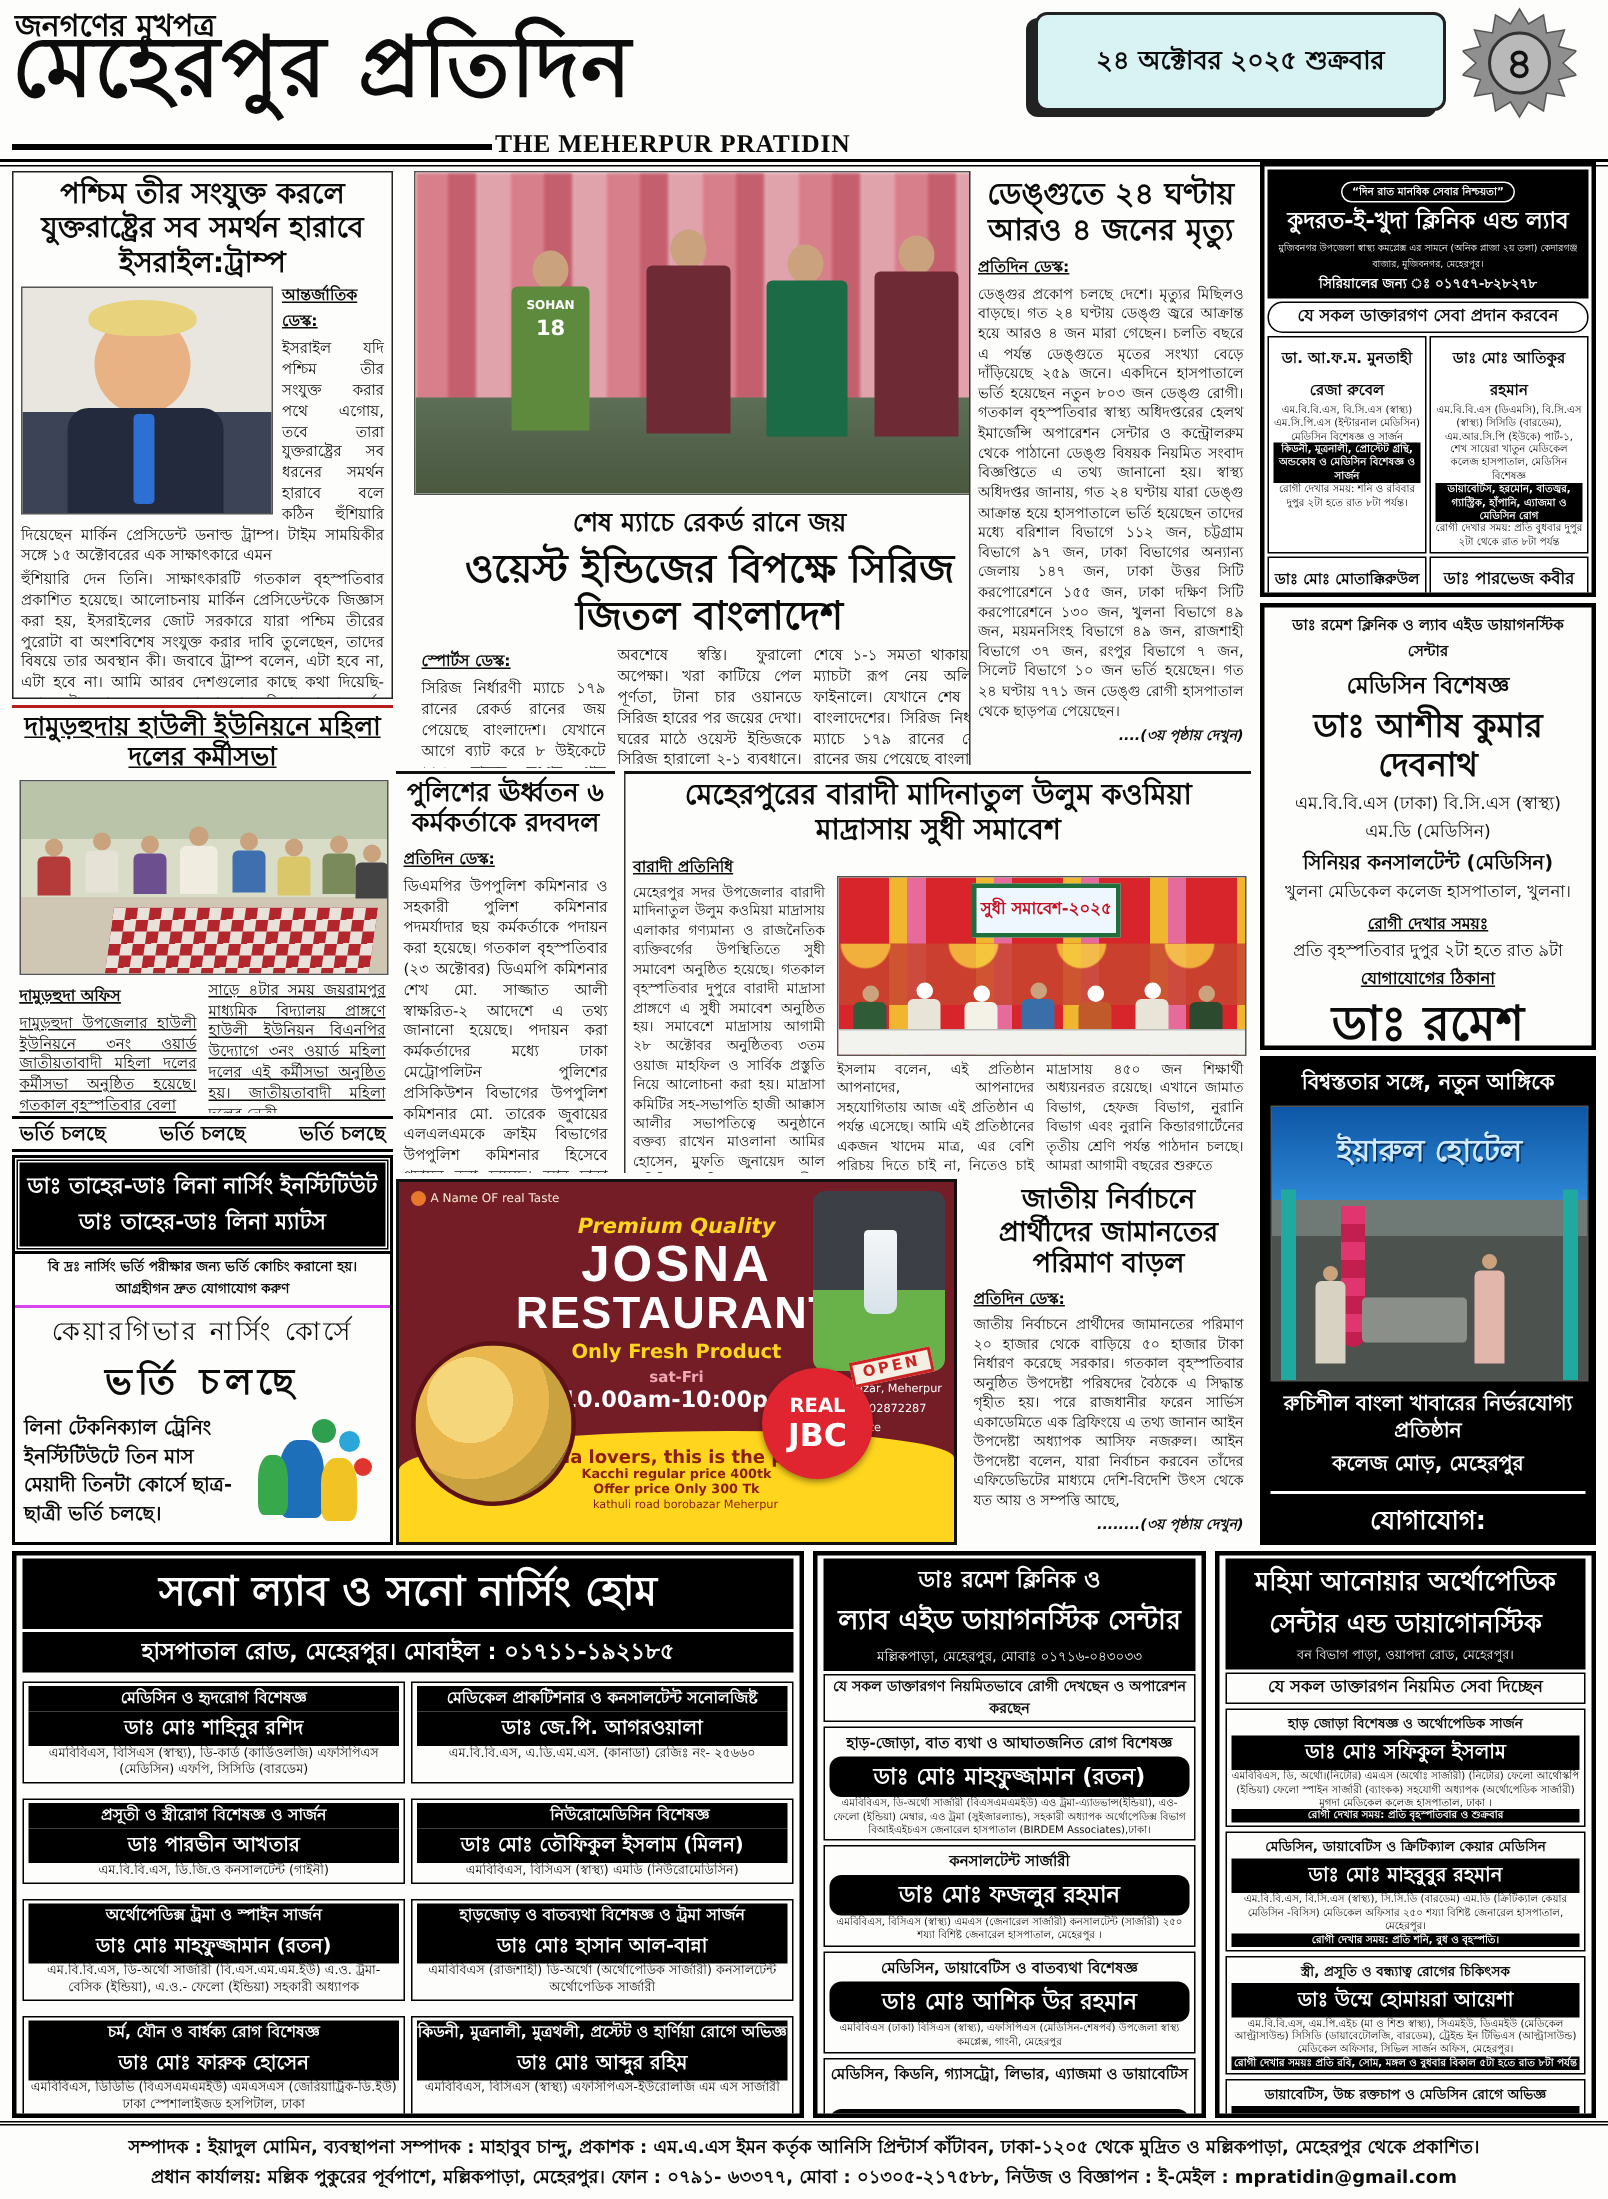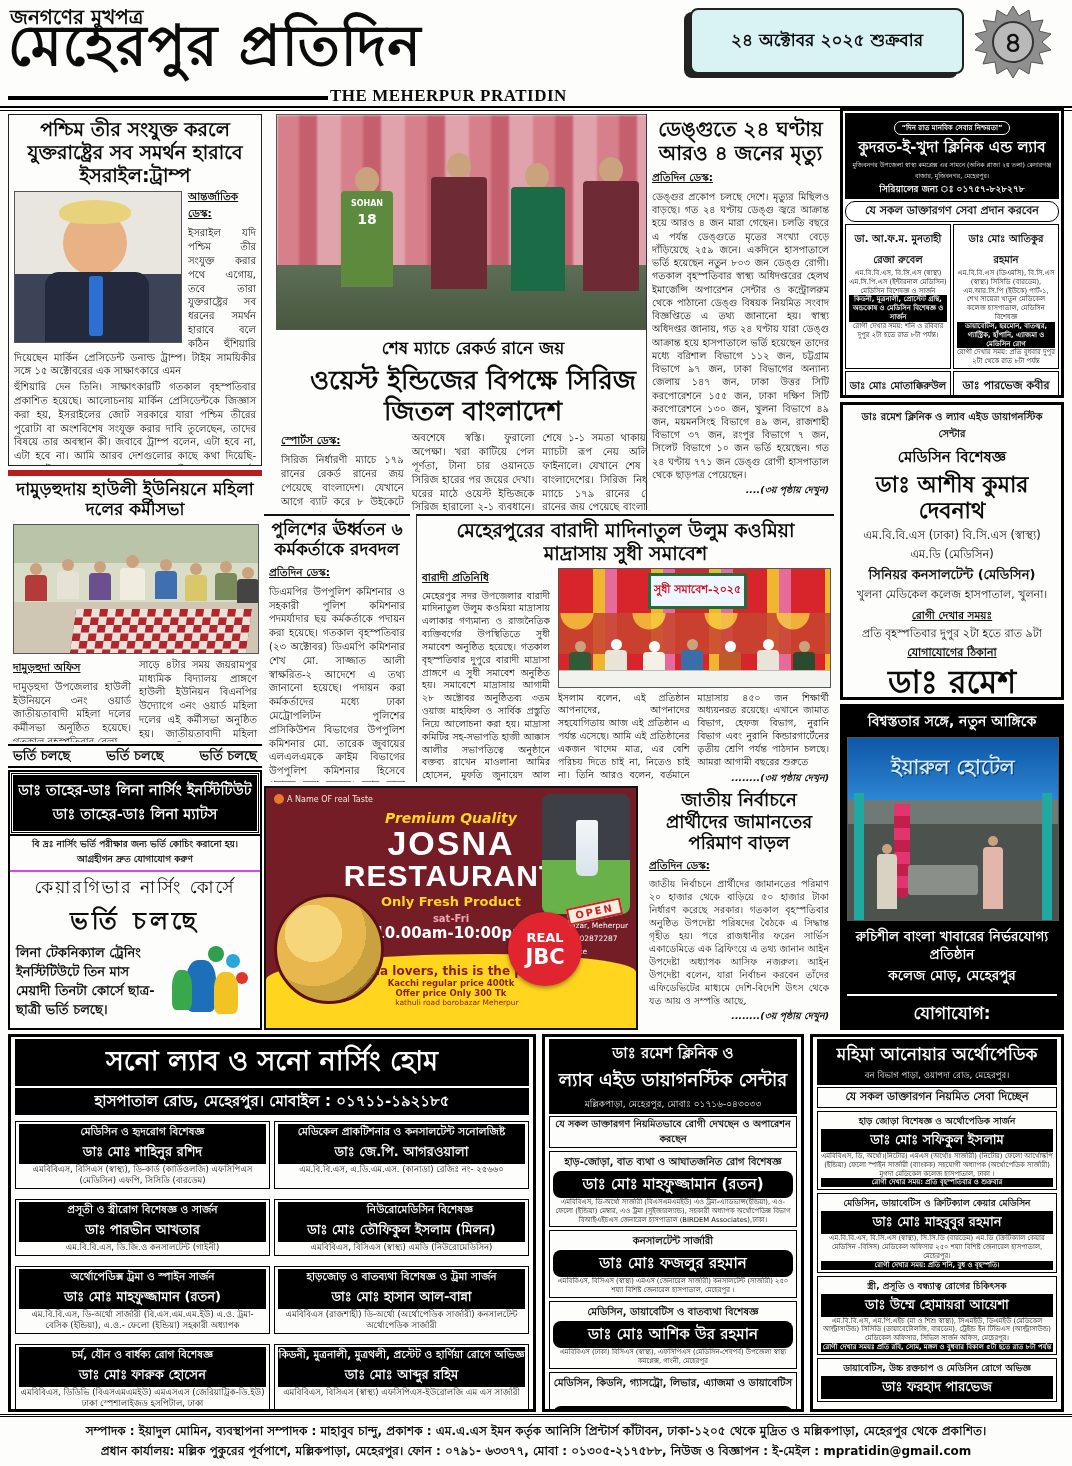--- a/index.html
+++ b/index.html
@@ -108,21 +108,21 @@
         <div style="position:absolute;left:44px;top:8px;width:72px;height:24px;border-radius:50% 50% 40% 40%;background:#e9d27c;"></div>
         <div style="position:absolute;left:30px;top:80px;width:104px;height:70px;background:#232a3d;border-radius:14px 14px 0 0;"></div>
         <div style="position:absolute;left:74px;top:84px;width:14px;height:60px;background:#2d6fd2;border-radius:3px;"></div>
       </div>
       <div class="byline">আন্তর্জাতিক ডেস্ক:</div>
       <div class="body-txt jc">ইসরাইল যদি পশ্চিম তীর সংযুক্ত করার পথে এগোয়, তবে তারা যুক্তরাষ্ট্রের সব ধরনের সমর্থন হারাবে বলে কঠিন হুঁশিয়ারি দিয়েছেন মার্কিন প্রেসিডেন্ট ডনাল্ড ট্রাম্প। টাইম সাময়িকীর সঙ্গে ১৫ অক্টোবরের এক সাক্ষাৎকারে এমন</div>
     </div>
     <div class="body-txt jc" style="clear:both;margin-top:2px;">হুঁশিয়ারি দেন তিনি। সাক্ষাৎকারটি গতকাল বৃহস্পতিবার প্রকাশিত হয়েছে। আলোচনায় মার্কিন প্রেসিডেন্টকে জিজ্ঞাস করা হয়, ইসরাইলের জোট সরকারে যারা পশ্চিম তীরের পুরোটা বা অংশবিশেষ সংযুক্ত করার দাবি তুলেছেন, তাদের বিষয়ে তার অবস্থান কী। জবাবে ট্রাম্প বলেন, এটা হবে না, এটা হবে না। আমি আরব দেশগুলোর কাছে কথা দিয়েছি- এখন এটা করা সম্ভব নয়। আমরা আরব বিশ্বের দারুণ সমর্থন পেয়েছি। আমি প্রতিশ্রুতি নিয়েছি, তাই এটা ঘটবে না। যদি ইসরাইল এমন কিছু করে, তবে তারা যুক্তরাষ্ট্রের সবরকম সমর্থন হারাবে। মার্কিন প্রেসিডেন্টের এই মন্তব্য এমন সময়ে এসেছে, যখন ইসরাইলি সংসদে কট্টর-ডানপন্থী কয়েকজন সংসদ সদস্য পশ্চিম তীর সংযুক্তিকরণের একটি প্রস্তাবের প্রাথমিক অনুমোদন নিয়েছেন। ওয়াশিংটন ও আরব দেশগুলো এই পদক্ষেপকে শান্তি প্রক্রিয়ার জন্য বড় বাধা হিসেবে দেখছে।</div>
   </div>
 
-  <div class="blk" style="left:8px;top:470px;width:254px;height:272px;border-top:6px solid #b91c1c;">
+  <div class="blk" style="left:8px;top:470px;width:254px;height:272px;border-top:2px solid #b91c1c;text-decoration:underline;">
     <div class="hl ctr" style="font-size:17px;">দামুড়হুদায় হাউলী ইউনিয়নে মহিলা দলের কর্মীসভা</div>
     <div class="ph" style="width:100%;height:128px;margin:4px 0;">
       <div class="dmr-bg"></div>
       <div class="fig-head" style="left:16px;top:38px;width:12px;height:12px;"></div>
         <div class="fig-body" style="left:11px;top:50px;width:22px;height:26px;background:#b53a3a;"></div>
       <div class="fig-head" style="left:48px;top:34px;width:12px;height:12px;"></div>
         <div class="fig-body" style="left:43px;top:46px;width:22px;height:28px;background:#e7e2d6;"></div>
       <div class="fig-head" style="left:80px;top:36px;width:12px;height:12px;"></div>
         <div class="fig-body" style="left:75px;top:48px;width:22px;height:27px;background:#6b4f8f;"></div>
       <div class="fig-head" style="left:112px;top:30px;width:13px;height:13px;"></div>
@@ -217,21 +217,21 @@
   </div>
 
   <div class="blk vline-l" style="left:416px;top:514px;width:418px;height:268px;border-top:2px solid #111;">
     <div class="hl ctr" style="font-size:19px;">মেহেরপুরের বারাদী মাদিনাতুল উলুম কওমিয়া মাদ্রাসায় সুধী সমাবেশ</div>
     <div style="display:flex;gap:8px;margin-top:3px;">
       <div style="width:128px;flex:none;">
         <div class="byline">বারাদী প্রতিনিধি</div>
         <div class="body-txt jc" style="font-size:9.3px;">মেহেরপুর সদর উপজেলার বারাদী মাদিনাতুল উলুম কওমিয়া মাদ্রাসায় এলাকার গণ্যমান্য ও রাজনৈতিক ব্যক্তিবর্গের উপস্থিতিতে সুধী সমাবেশ অনুষ্ঠিত হয়েছে। গতকাল বৃহস্পতিবার দুপুরে বারাদী মাদ্রাসা প্রাঙ্গণে এ সুধী সমাবেশ অনুষ্ঠিত হয়। সমাবেশে মাদ্রাসায় আগামী ২৮ অক্টোবর অনুষ্ঠিতব্য ৩তম ওয়াজ মাহফিল ও সার্বিক প্রস্তুতি নিয়ে আলোচনা করা হয়। মাদ্রাসা কমিটির সহ-সভাপতি হাজী আক্কাস আলীর সভাপতিত্বে অনুষ্ঠানে বক্তব্য রাখেন মাওলানা আমির হোসেন, মুফতি জুনায়েদ আল হাবিবি ও সিরাজুল সালেকীন। মাদ্রাসার মুহতামিম মাওলানা শফিকুল</div>
       </div>
       <div style="flex:1;">
-        <div class="ph" style="width:100%;height:118px;">
+        <div class="ph" style="width:100%;height:118px;margin-top:16px;">
           <div class="tent"></div>
           <div class="tent-arches"></div>
           <div class="madrasa-banner">
             <span>সুধী সমাবেশ-২০২৫</span>
           </div>
           <div class="fig-head" style="left:16px;top:72px;width:11px;height:11px;"></div>
             <div class="fig-body" style="left:10px;top:83px;width:22px;height:20px;background:#2f5b37;"></div>
           <div class="fig-head" style="left:52px;top:70px;width:11px;height:11px;background:#fff;"></div>
             <div class="fig-body" style="left:46px;top:81px;width:22px;height:22px;background:#e8e4d8;"></div>
           <div class="fig-head" style="left:90px;top:72px;width:11px;height:11px;background:#fff;"></div>
@@ -450,20 +450,21 @@
     <div class="docbox">
       <div class="b" style="font-size:10px;">মেডিসিন, কিডনি, গ্যাসট্রো, লিভার, এ্যাজমা ও ডায়াবেটিস</div>
       <span class="docname" style="font-size:15px;border-radius:8px;margin-top:14px;">ডাঃ মোঃ রবিউল ইসলাম (আবির)</span>
 
     </div>
   </div>
 
   <div class="blk" style="left:810px;top:1034px;width:254px;height:378px;border:3px solid #000;padding:2px 4px;">
     <div class="blackbar" style="padding:2px 0;">
       <div style="font-size:17px;">মহিমা আনোয়ার অর্থোপেডিক</div>
+      <div style="font-size:17px;">সেন্টার এন্ড ডায়াগোনস্টিক</div>
       <div style="font-size:8.5px;font-weight:normal;">বন বিভাগ পাড়া, ওয়াপদা রোড, মেহেরপুর।</div>
     </div>
     <div class="ctr b" style="font-size:11px;border:1.5px solid #000;margin:2px 0;">যে সকল ডাক্তারগন নিয়মিত সেবা দিচ্ছেন</div>
     <div class="docbox">
       <div class="b" style="font-size:9px;">হাড় জোড়া বিশেষজ্ঞ ও অর্থোপেডিক সার্জন</div>
       <span class="docname" style="font-size:13px;">ডাঃ মোঃ সফিকুল ইসলাম</span>
       <div class="tiny">এমবিবিএস, ডি, অর্থো।(নিটোর) এমএস (অর্থোঃ সার্জারী) (নিটোর) ফেলো আর্থোস্কপি (ইন্ডিয়া) ফেলো স্পাইন সার্জারী (ব্যাংকক) সহযোগী অধ্যাপক (অর্থোপেডিক সার্জারী) মুগদা মেডিকেল কলেজ হাসপাতাল, ঢাকা ।</div>
       <div class="tiny blackbar">রোগী দেখার সময়: প্রতি বৃহস্পতিবার ও শুক্রবার</div>
     </div>
     <div class="docbox">

